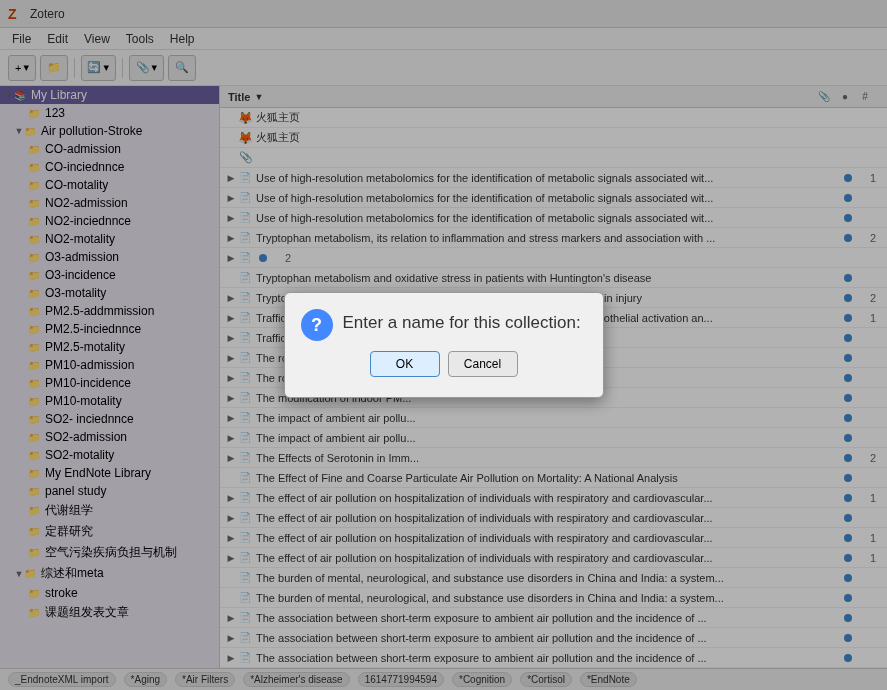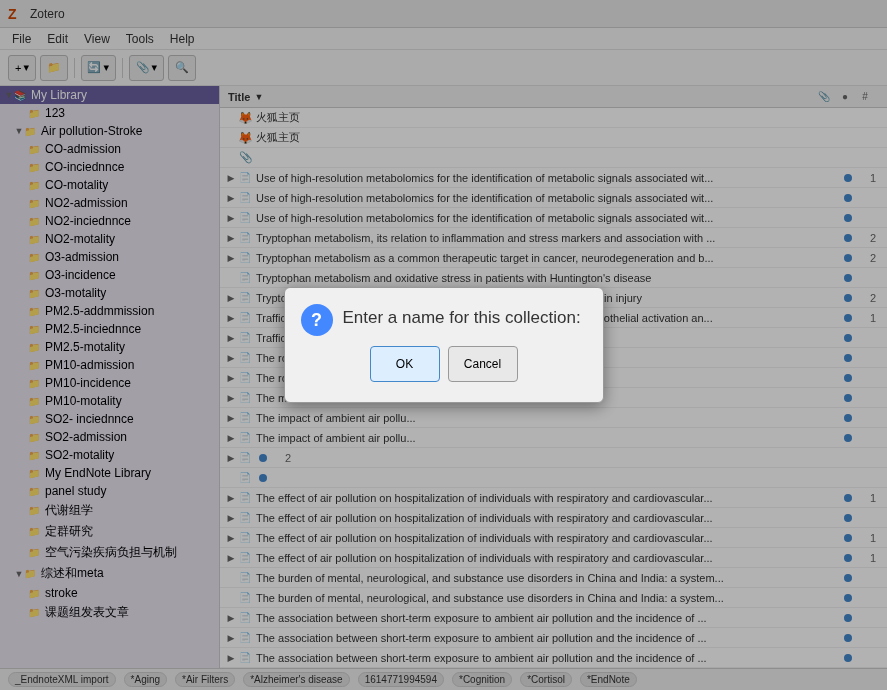--- a/index.html
+++ b/index.html
@@ -60,21 +60,21 @@
     .dialog { background: #f0f0f0; border: 1px solid #999; border-radius: 6px; width: 320px; box-shadow: 0 4px 16px rgba(0,0,0,0.4); }
     .dialog-title-bar { background: linear-gradient(#ddd, #c8c8c8); padding: 6px 10px; border-radius: 6px 6px 0 0; display: flex; align-items: center; justify-content: space-between; border-bottom: 1px solid #bbb; }
     .dialog-title { font-size: 12px; font-weight: bold; color: #333; }
     .dialog-close { width: 16px; height: 16px; background: #cc4444; border-radius: 50%; display: flex; align-items: center; justify-content: center; font-size: 10px; color: white; cursor: pointer; border: none; }
     .dialog-body { padding: 16px; display: flex; flex-direction: column; gap: 10px; }
     .dialog-row { display: flex; align-items: flex-start; gap: 10px; }
     .dialog-icon { width: 32px; height: 32px; background: #4488ff; border-radius: 50%; display: flex; align-items: center; justify-content: center; font-size: 18px; color: white; font-weight: bold; flex-shrink: 0; }
     .dialog-text { font-size: 17px; color: #333; padding-top: 4px; }
     .dialog-input { width: 100%; height: 26px; padding: 0 6px; border: 2px solid #4488cc; border-radius: 3px; font-size: 12px; outline: none; }
     .dialog-buttons { display: flex; justify-content: center; gap: 8px; padding-bottom: 4px; }
-    .dialog-btn { height: 36px; min-width: 70px; padding: 0 12px; border: 1px solid #999; border-radius: 4px; cursor: pointer; font-size: 12px; background: #e8e8e8; }
+    .dialog-btn { height: 26px; min-width: 70px; padding: 0 12px; border: 1px solid #999; border-radius: 4px; cursor: pointer; font-size: 12px; background: #e8e8e8; }
     .dialog-btn.primary { background: #ddeeff; border-color: #4488cc; }
 
     
     ::-webkit-scrollbar { width: 8px; height: 8px; }
     ::-webkit-scrollbar-track { background: #f0f0f0; }
     ::-webkit-scrollbar-thumb { background: #bbb; border-radius: 4px; }
 
     .blue-dot { width: 8px; height: 8px; border-radius: 50%; background: #4488cc; display: inline-block; margin: 0 3px; }
   </style>
 </head>
@@ -332,21 +332,20 @@
     <span class="row-title" style="">Tryptophan metabolism, its relation to inflammation and stress markers and association with ...</span>
     <span class="blue-dot"></span>
     <span style="width:8px;"></span>
     <span class="row-num">2</span>
   </div>
         <div class="table-row">
     <span class="row-expand">▶</span>
     <span class="row-icon">
             <span style="color:#cc4444; font-size:10px;">📄</span>
           </span>
-    <span class="row-title" style="">Tryptophan metabolism as a common therapeutic target in cancer, neurodegeneration and b...</span>
     <span class="blue-dot"></span>
     <span style="width:8px;"></span>
     <span class="row-num">2</span>
   </div>
         <div class="table-row">
     <span class="row-expand"></span>
     <span class="row-icon">
             <span style="color:#cc4444; font-size:10px;">📄</span>
           </span>
     <span class="row-title" style="">Tryptophan metabolism and oxidative stress in patients with Huntington's disease</span>
@@ -432,29 +431,31 @@
     <span class="row-title" style="">The impact of ambient air pollu...</span>
     <span class="blue-dot"></span>
     <span style="width:8px;"></span>
     <span class="row-num"></span>
   </div>
         <div class="table-row">
     <span class="row-expand">▶</span>
     <span class="row-icon">
             <span style="color:#cc4444; font-size:10px;">📄</span>
           </span>
+    <span class="row-title" style="">The Effects of Serotonin in Imm...</span>
     <span class="blue-dot"></span>
     <span style="width:8px;"></span>
     <span class="row-num">2</span>
   </div>
         <div class="table-row">
     <span class="row-expand"></span>
     <span class="row-icon">
             <span style="color:#cc4444; font-size:10px;">📄</span>
           </span>
+    <span class="row-title" style="">The Effect of Fine and Coarse Particulate Air Pollution on Mortality: A National Analysis</span>
     <span class="blue-dot"></span>
     <span style="width:8px;"></span>
     <span class="row-num"></span>
   </div>
         <div class="table-row">
     <span class="row-expand">▶</span>
     <span class="row-icon">
             <span style="color:#cc4444; font-size:10px;">📄</span>
           </span>
     <span class="row-title" style="">The effect of air pollution on hospitalization of individuals with respiratory and cardiovascular...</span>

